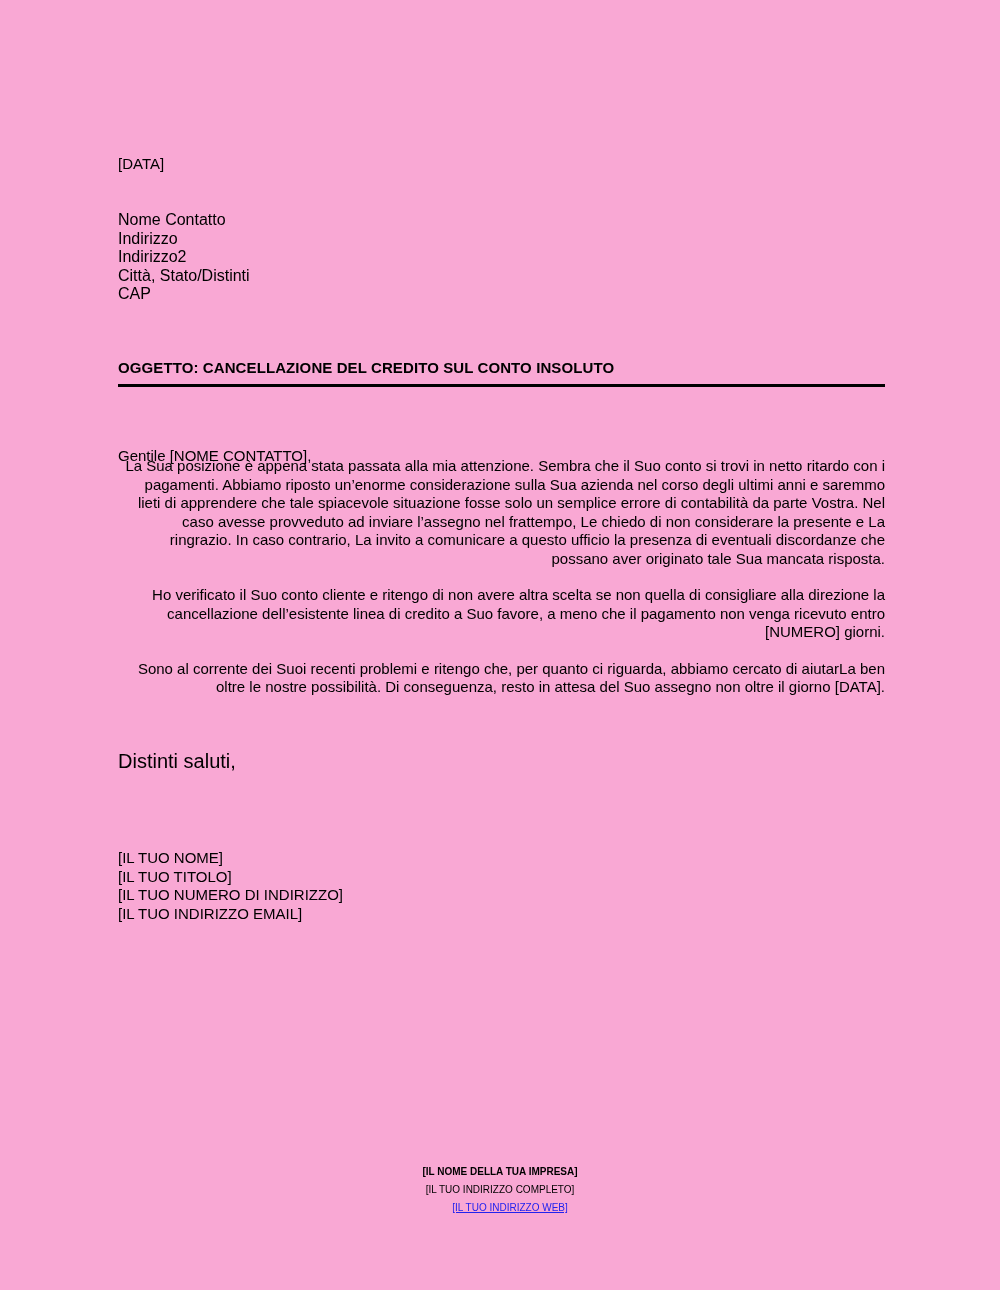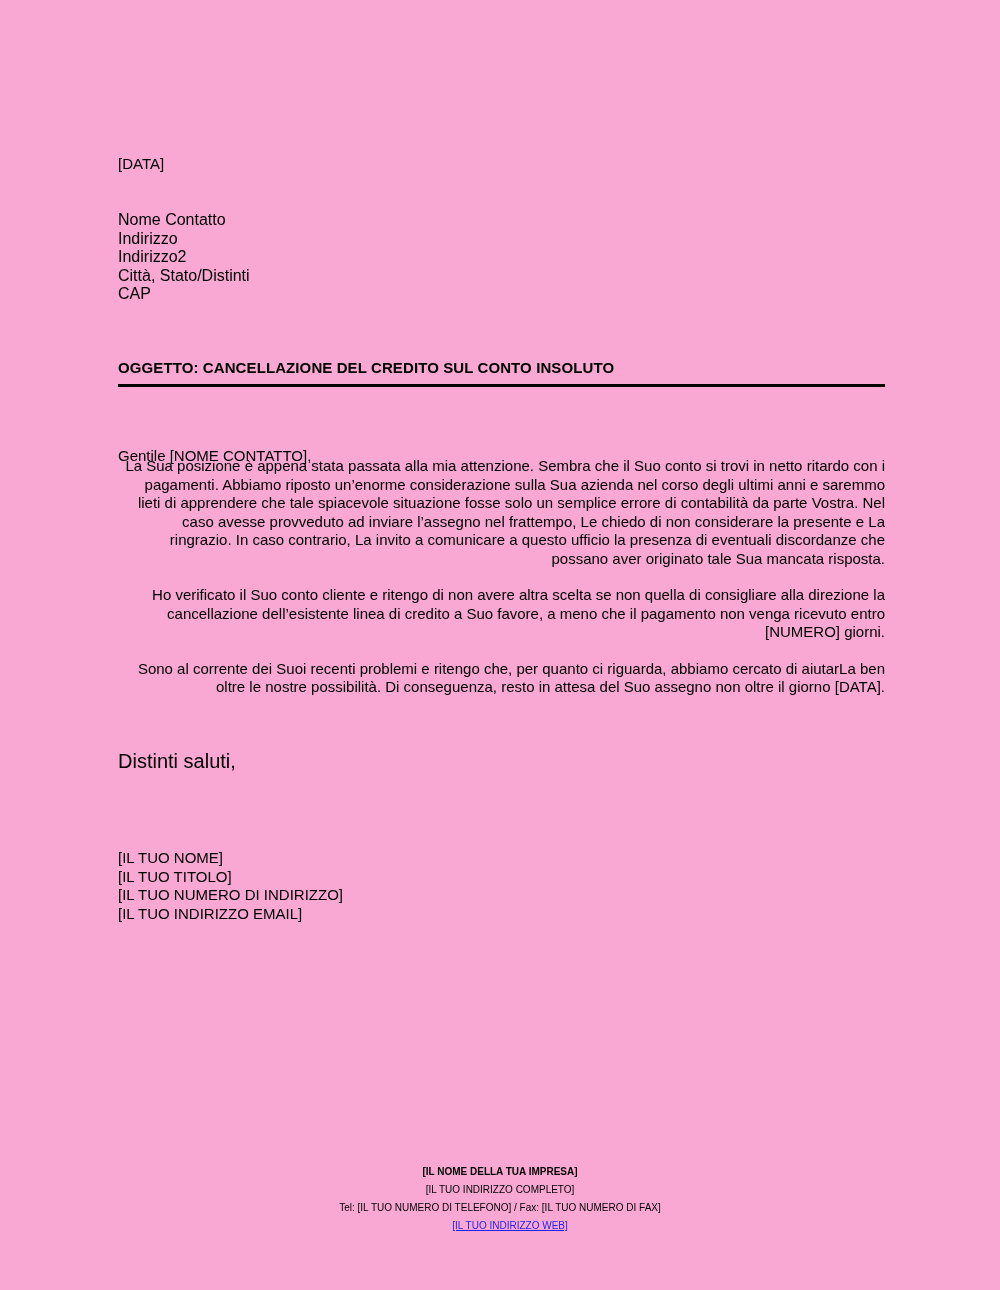--- a/index.html
+++ b/index.html
@@ -161,18 +161,17 @@
       <div>[IL TUO TITOLO]</div>
       <div>[IL TUO NUMERO DI INDIRIZZO]</div>
       <div>[IL TUO INDIRIZZO EMAIL]</div>
     </div>
 
   </div>
 
   <div class="footer">
     <div class="footer-company">[IL NOME DELLA TUA IMPRESA]</div>
     <div>[IL TUO INDIRIZZO COMPLETO]</div>
-    <div>Tel: [IL TUO NUMERO DI TELEFONO] / Fax: [IL TUO NUMERO DI FAX]</div>
     <div>
       <span class="footer-link">[IL TUO INDIRIZZO WEB]</span>
     </div>
   </div>
 </div>
 
 </body></html>

